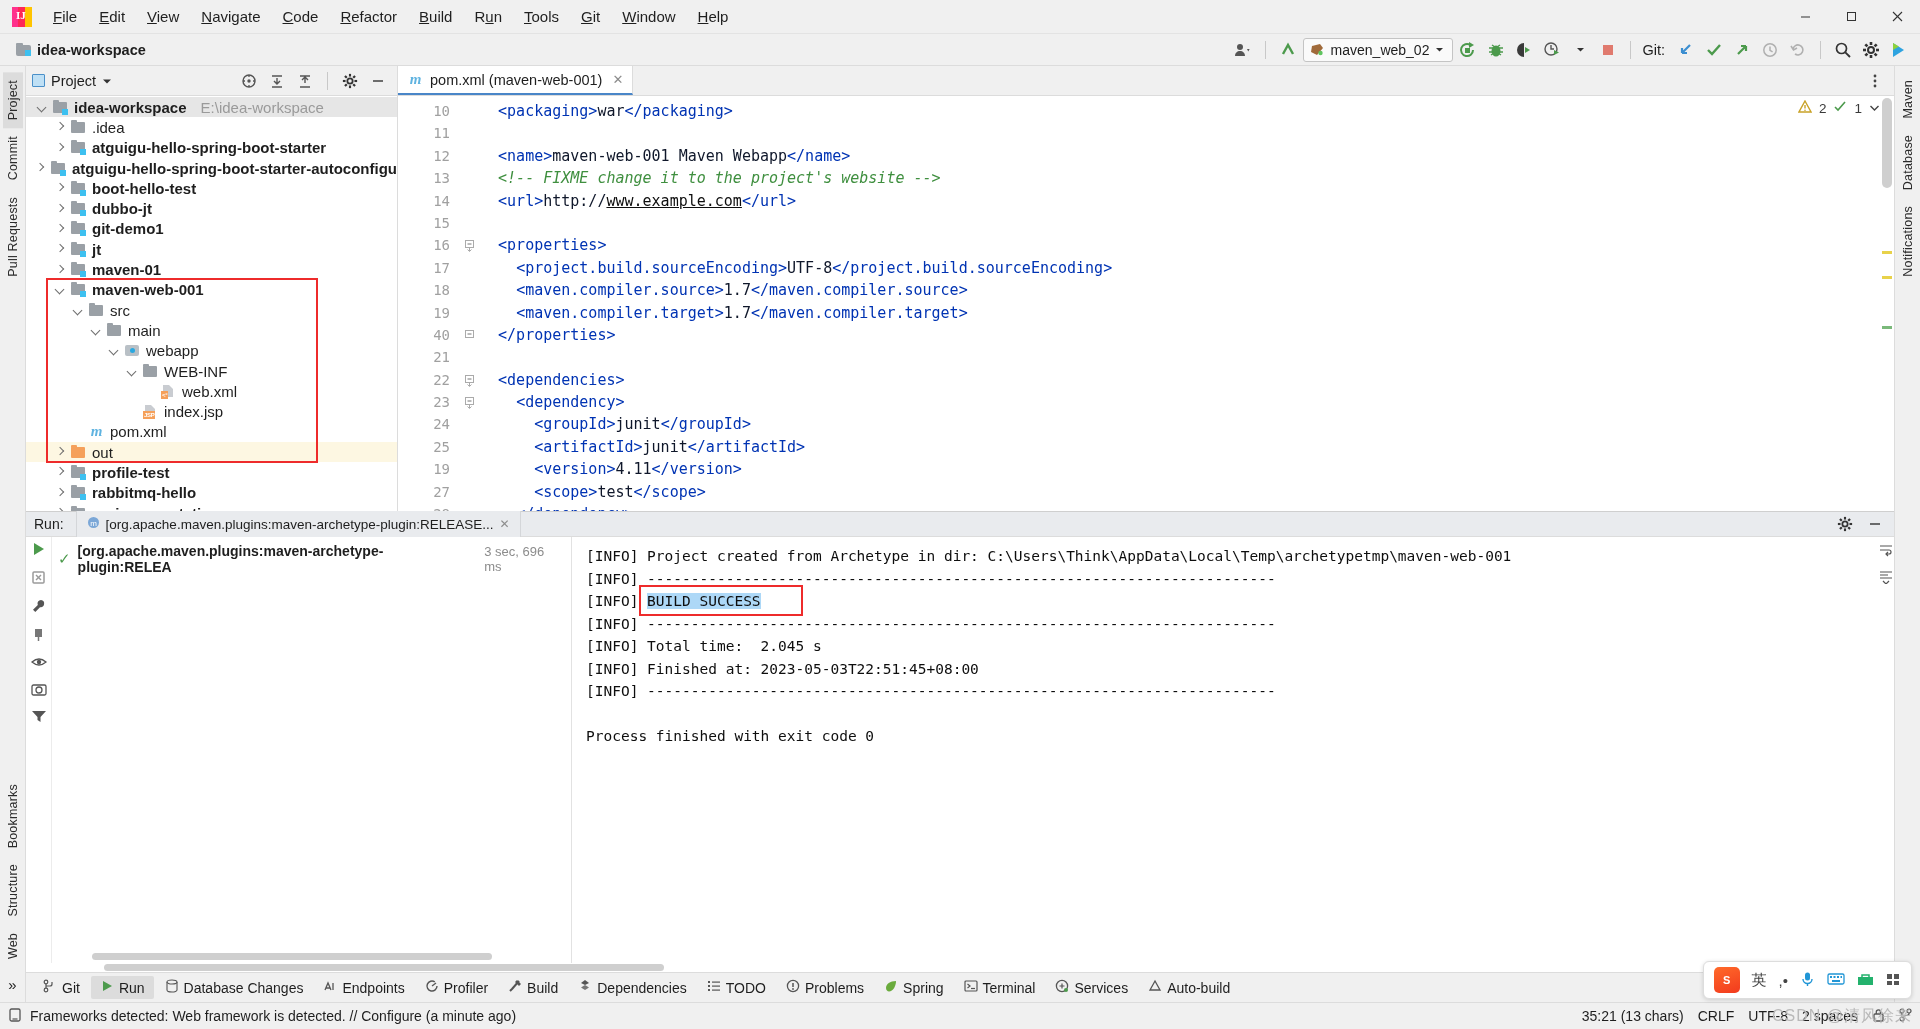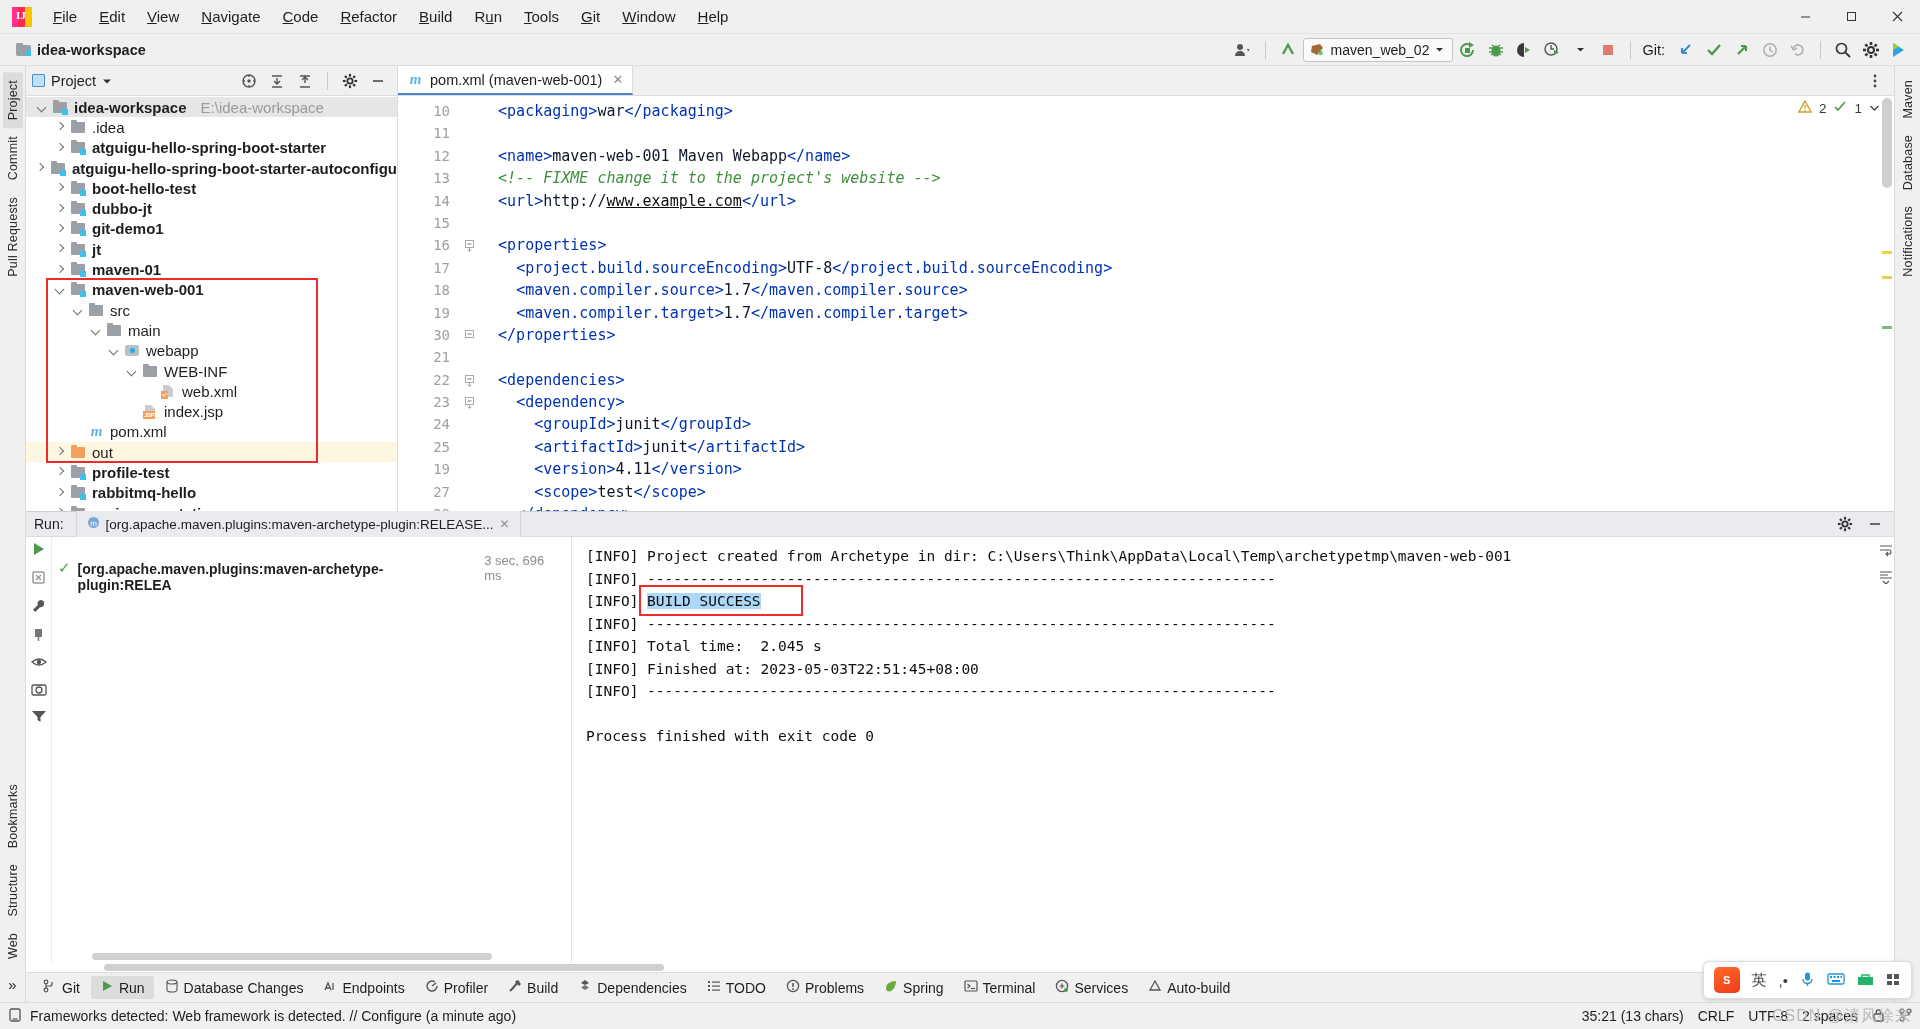--- a/index.html
+++ b/index.html
@@ -126,21 +126,21 @@
               border-bottom:1px solid #dcdcdc; padding-left:8px; flex:0 0 26px;}
   .run-lbl { font-size:14px; color:#1e1e1e; margin-right:12px;}
   .run-tab { display:flex; align-items:center; gap:6px; font-size:13.5px; padding:0 10px; height:26px;
              border-left:1px solid #d4d6d9; border-right:1px solid #d4d6d9; background:#e9ebee;}
   .run-head-right{margin-left:auto;display:flex;align-items:center;gap:4px;padding-right:6px;}
   .run-body { flex:1; display:flex; min-height:0; }
   .run-side { width:26px; background:#fff; display:flex; flex-direction:column; align-items:center;
               padding-top:4px; gap:10px; flex:0 0 26px; border-right:1px solid #ececec;}
   .run-tree { width:520px; border-right:1px solid #e2e2e2; flex:0 0 520px; padding-top:5px; position:relative;}
   .rt-row { display:flex; align-items:center; gap:7px; padding:1px 6px; font-size:14px; }
-  .rt-name { font-weight:bold; color:#1e1e1e;margin-top:18px;}
+  .rt-name { font-weight:bold; color:#1e1e1e;}
   .rt-time { color:#8c8c8c; font-weight:normal; font-size:13px;}
   .chk { color:#4c9a4c; font-size:15px; }
   .console { flex:1; padding:8px 0 0 14px; font-family:"DejaVu Sans Mono", monospace; font-size:14.5px;
              line-height:22.5px; white-space:pre; color:#0e0e0e; position:relative; overflow:hidden;}
   .console .sel { background:#add8f7; }
   .con-right { width:16px; background:#fff; flex:0 0 16px;}
   .run-hscroll { height:9px; background:#fff; position:relative;}
   .run-hscroll i { position:absolute; left:78px; top:1px; width:560px; height:7px; background:#cfcfcf; border-radius:4px;}
   .tree-hscroll { position:absolute; left:40px; bottom:3px; width:400px; height:7px; background:#cfcfcf; border-radius:4px;}
 
@@ -612,21 +612,21 @@
                 <div>10</div>
                 <div>11</div>
                 <div>12</div>
                 <div>13</div>
                 <div>14</div>
                 <div>15</div>
                 <div>16</div>
                 <div>17</div>
                 <div>18</div>
                 <div>19</div>
-                <div>30</div>
+                <div>40</div>
                 <div>21</div>
                 <div>22</div>
                 <div>23</div>
                 <div>24</div>
                 <div>25</div>
                 <div>19</div>
                 <div>27</div>
                 <div>28</div>
               </div>
             <div class="foldcol" id="ed-fold">

